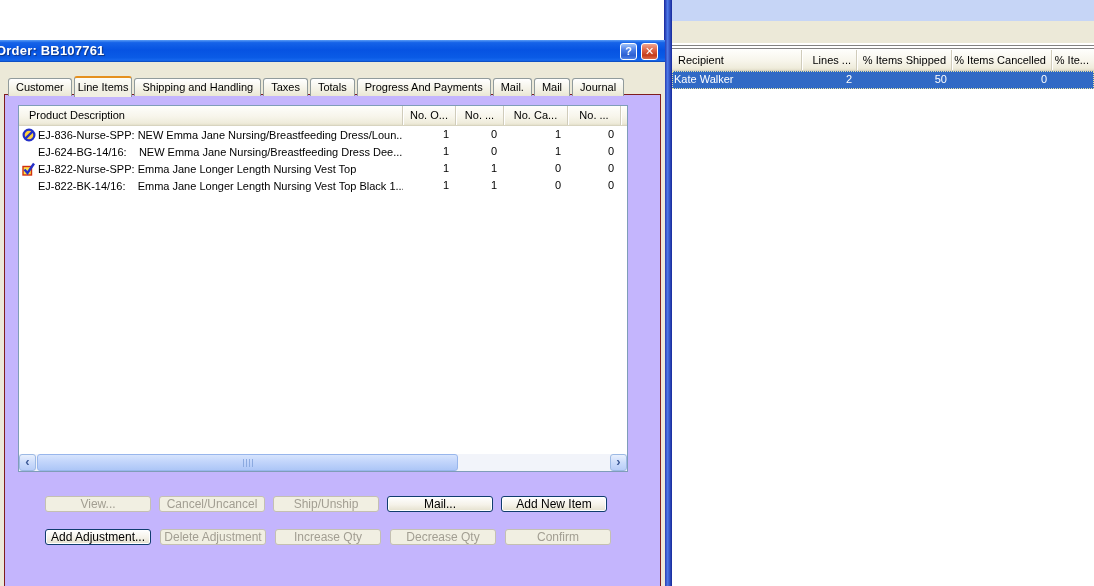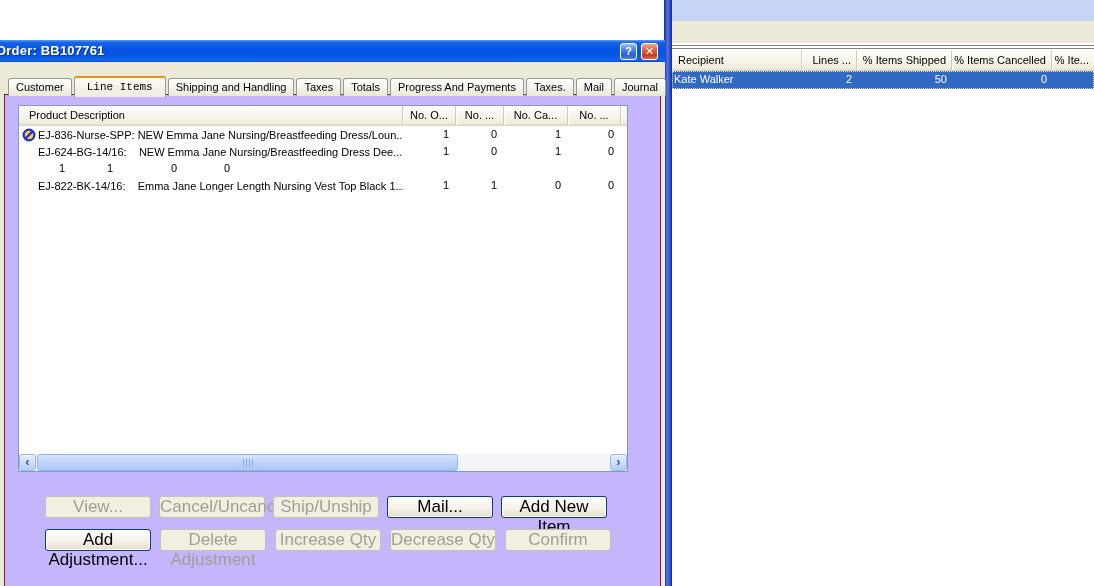--- a/index.html
+++ b/index.html
@@ -16,22 +16,22 @@
   .tb-btn { position:absolute; top:3px; width:17px; height:17px; border:1px solid #fff; border-radius:3px;
             color:#fff; font-weight:bold; font-size:11px; line-height:15px; text-align:center; cursor:default; }
   .tb-help { left:620px; background:linear-gradient(180deg,#9FC2F8 0%,#4A7EE8 40%,#2C5FD2 75%,#4F81E6 100%); }
   .tb-close { left:641px; background:linear-gradient(180deg,#F0A590 0%,#DE6547 40%,#C43C1C 75%,#D96A4B 100%); }
 
   
   .tabstrip { position:absolute; left:8px; top:35px; height:21px; display:flex; align-items:flex-end; gap:2px; z-index:3; }
   .tab { height:18px; padding:0 7px; font-size:11px; line-height:17px; color:#000; white-space:nowrap;
          border:1px solid #919B9C; border-bottom:none; border-radius:3px 3px 0 0;
          background:linear-gradient(180deg,#FFFFFF 0%,#F4F2E6 60%,#EAE7D4 100%); }
-  .tab.active { height:21px; margin-bottom:-1px; border-top:2px solid #E5901E; line-height:18px; padding:0 12px;
-                background:linear-gradient(180deg,#FDFDF8 0%,#F1EFE2 70%); position:relative; z-index:4;font-family:Liberation Mono, monospace; }
+  .tab.active { height:21px; margin-bottom:-1px; border-top:2px solid #E5901E; line-height:18px; padding:0 3px;
+                background:linear-gradient(180deg,#FDFDF8 0%,#F1EFE2 70%); position:relative; z-index:4; }
 
   .tabpage { position:absolute; left:4px; top:54px; width:657px; height:524px;
              border:1px solid #7f1d1d; background:#c4b5fd; z-index:2; }
 
   
   .listview { position:absolute; left:13px; top:10px; width:610px; height:367px;
               border:1px solid #7F9DB9; background:#fff; }
   .lv-header { display:flex; height:20px;
     background:linear-gradient(180deg,#FEFEFB 0%,#F7F5EB 55%,#EFECDB 90%,#E4E0CC 100%);
     border-bottom:1px solid #D8D4C0; }
@@ -57,21 +57,21 @@
   .sb-thumb { position:absolute; left:18px; top:0; width:421px; height:17px;
               border:1px solid #98B6EC; border-radius:3px;
               background:linear-gradient(180deg,#D7E4FD 0%,#C2D5FB 45%,#ADC6F7 100%); }
   .sb-grip { position:absolute; left:50%; top:4px; width:10px; height:8px; transform:translateX(-50%);
              background:repeating-linear-gradient(90deg,#8CAAE0 0 1px,transparent 1px 3px); }
 
   
   .btnrow { position:absolute; left:40px; display:flex; gap:8px; }
   .btnrow.r1 { top:401px; }
   .btnrow.r2 { top:434px;gap:9px; }
-  .xpbtn { width:106px; height:22px; font-size:17px; font-family:inherit; border-radius:3px; }
+  .xpbtn { width:106px; height:16px; font-size:12px; font-family:inherit; border-radius:3px; }
   .xpbtn.on { border:1px solid #103D6E; color:#000;
      background:linear-gradient(180deg,#FFFFFF 0%,#F5F2E9 55%,#E8E4D3 90%,#DDD8C4 100%);
      box-shadow:inset 0 0 0 1px #FFFFFF; }
   .xpbtn.off { border:1px solid #C4C0B2; color:#A29E92; background:#F1EFE2; }
 
   
   .divider { position:absolute; left:664px; top:0; width:8px; height:586px;
              background:linear-gradient(90deg,#18269C 0%,#4E79E8 45%,#16289A 100%); }
 
   
@@ -127,21 +127,21 @@
     <span class="tb-btn tb-close">✕</span>
   </div>
 
   <div class="tabstrip" id="tabstrip">
       <div class="tab">Customer</div>
       <div class="tab active">Line Items</div>
       <div class="tab">Shipping and Handling</div>
       <div class="tab">Taxes</div>
       <div class="tab">Totals</div>
       <div class="tab">Progress And Payments</div>
-      <div class="tab">Taxes.</div>
+      <div class="tab">Mail.</div>
       <div class="tab">Mail</div>
       <div class="tab">Journal</div>
     </div>
 
   <div class="tabpage">
     <div class="listview">
       <div class="lv-header" id="liHeader">
           <div class="hcell first" style="width: 384px;">Product Description</div>
           <div class="hcell num" style="width: 53px;">No. O...</div>
           <div class="hcell num" style="width: 48px;">No. ...</div>
@@ -169,20 +169,29 @@
             <div class="cell desc" style="width: 384px;">
               <span class="row-icon"></span>
               <span class="desc-text">EJ-624-BG-14/16:    NEW Emma Jane Nursing/Breastfeeding Dress Dee...</span>
             </div>
             <div class="cell num" style="width: 53px;">1</div>
             <div class="cell num" style="width: 48px;">0</div>
             <div class="cell num" style="width: 64px;">1</div>
             <div class="cell num" style="width: 53px;">0</div>
           </div>
           <div class="lv-row">
+            <div class="cell desc" style="width: 384px;">
+              <span class="row-icon">
+                <svg width="14" height="14" viewBox="0 0 14 14">
+                  <rect x="1" y="4.5" width="8.5" height="8.5" fill="#FFE049" stroke="#D03010" stroke-width="1.4"></rect>
+                  <path d="M2.5 7.5 L5.5 11 L12 1.5" fill="none" stroke="#2430C8" stroke-width="2.4"></path>
+                </svg>
+              </span>
+              <span class="desc-text">EJ-822-Nurse-SPP: Emma Jane Longer Length Nursing Vest Top</span>
+            </div>
             <div class="cell num" style="width: 53px;">1</div>
             <div class="cell num" style="width: 48px;">1</div>
             <div class="cell num" style="width: 64px;">0</div>
             <div class="cell num" style="width: 53px;">0</div>
           </div>
           <div class="lv-row">
             <div class="cell desc" style="width: 384px;">
               <span class="row-icon"></span>
               <span class="desc-text">EJ-822-BK-14/16:    Emma Jane Longer Length Nursing Vest Top Black 1...</span>
             </div>

